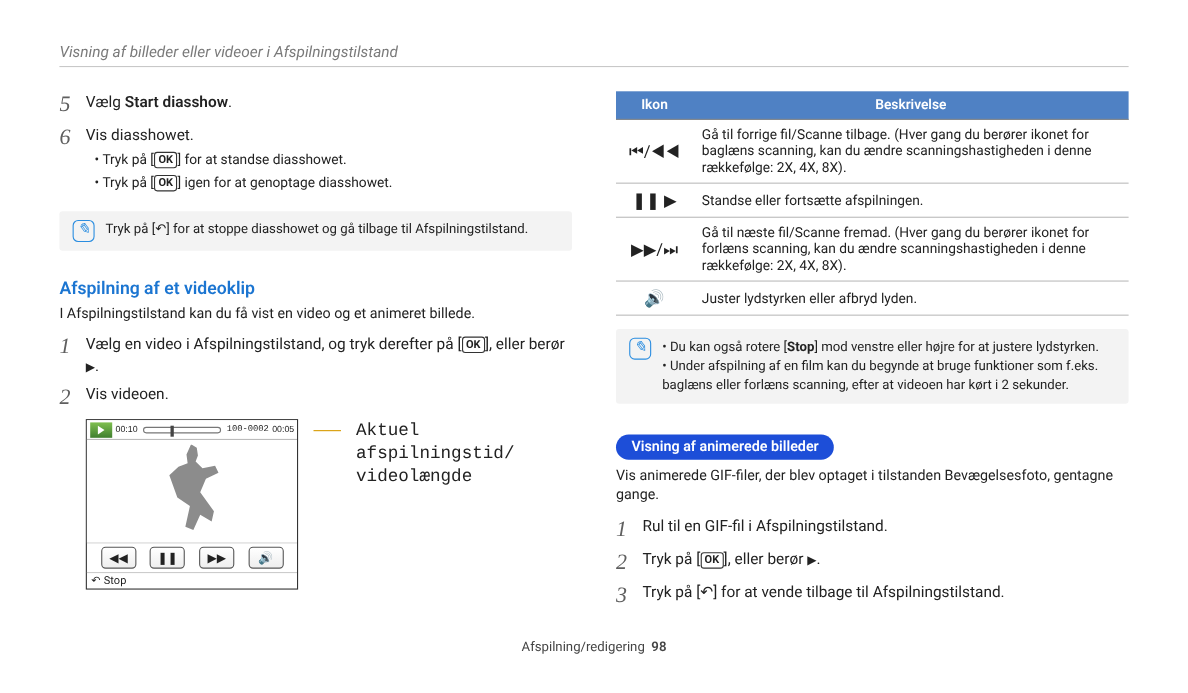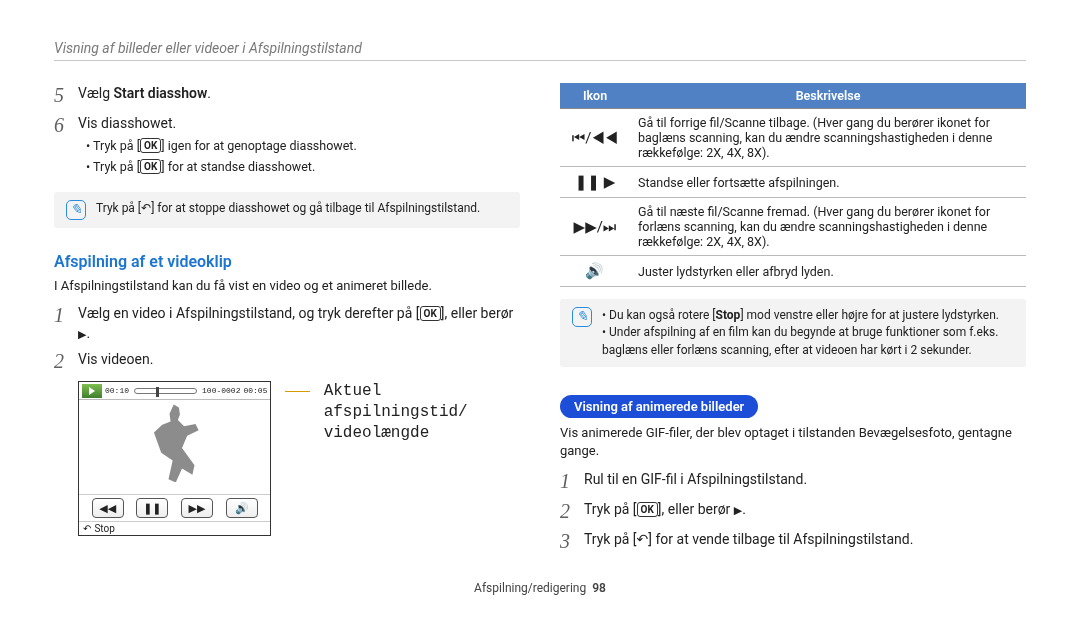--- a/index.html
+++ b/index.html
@@ -77,21 +77,21 @@
     display: flex; flex-direction: column;
     font-size: 9px;
   }
   .player .topbar {
     height: 18px; display: flex; align-items: center;
     background: #fff; border-bottom: 1px solid #bbb;
     padding: 0 3px; gap: 3px;
   }
   .thumb { width: 20px; height: 14px; background: linear-gradient(#7fbf4f,#3f7f2f); position: relative; }
   .thumb::after { content:""; position:absolute; top:50%; left:50%; transform:translate(-50%,-50%); border-left:6px solid #fff; border-top:4px solid transparent; border-bottom:4px solid transparent; }
-  .time-left, .time-right { font-family: Liberation Mono, monospace; font-size: 8px; }
+  .time-left, .time-right { font-family: Liberation Sans, sans-serif; font-size: 8px; }
   .track { flex:1; height:6px; margin:4px 2px; border:1px solid #777; border-radius:3px; position:relative; }
   .track::before { content:""; position:absolute; left:35%; top:-2px; width:3px; height:10px; background:#444; }
   .player .canvas { flex:1; background:#fff; position:relative; }
   .dancer {
     position:absolute; left:50%; top:50%; transform:translate(-50%,-55%);
     width:52px; height:78px; background:#8c8c8c;
     clip-path: polygon(48% 0, 58% 4%, 60% 13%, 56% 20%, 68% 28%, 90% 25%, 96% 33%, 74% 40%, 64% 56%, 88% 78%, 84% 90%, 64% 82%, 52% 100%, 38% 96%, 46% 72%, 24% 62%, 10% 36%, 26% 26%, 42% 22%, 40% 12%);
   }
   .player .controls { display:flex; justify-content:space-evenly; align-items:center; padding:3px 0; border-top:1px solid #ccc; }
   .pbtn { width:32px; height:20px; border:1px solid #555; border-radius:4px; display:flex; justify-content:center; align-items:center; background:linear-gradient(#fff,#eee); font-size:11px; }
@@ -138,22 +138,22 @@
       <div class="body">
         <span>Vælg </span><b>Start diasshow</b><span>.</span>
       </div>
     </div>
 
     <div class="step">
       <div class="num">6</div>
       <div class="body">
         <span>Vis diasshowet.</span>
         <ul class="sub">
+          <li>Tryk på [<span class="inline-glyph">OK</span>] for at standse diasshowet.</li>
           <li>Tryk på [<span class="inline-glyph">OK</span>] igen for at genoptage diasshowet.</li>
-          <li>Tryk på [<span class="inline-glyph">OK</span>] for at standse diasshowet.</li>
         </ul>
       </div>
     </div>
 
     <div class="notebox">
       <div class="icon">✎</div>
       <div class="text">Tryk på [<span>↶</span>] for at stoppe diasshowet og gå tilbage til Afspilningstilstand.</div>
     </div>
 
     <h2 class="section">Afspilning af et videoklip</h2>

